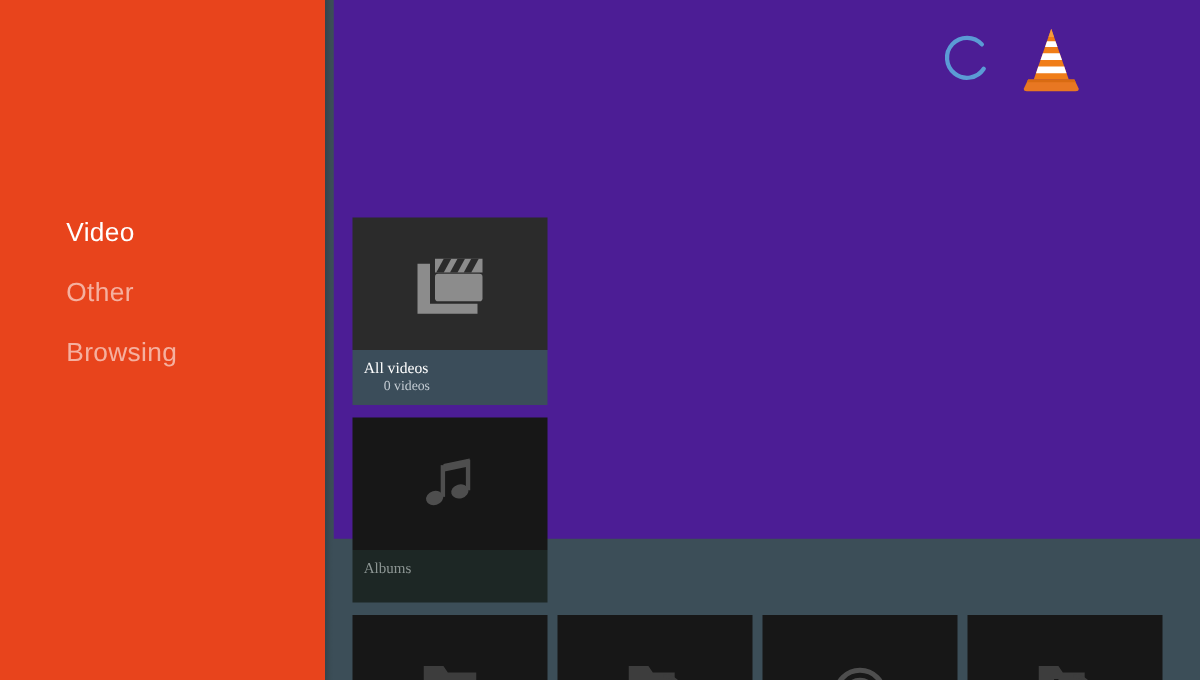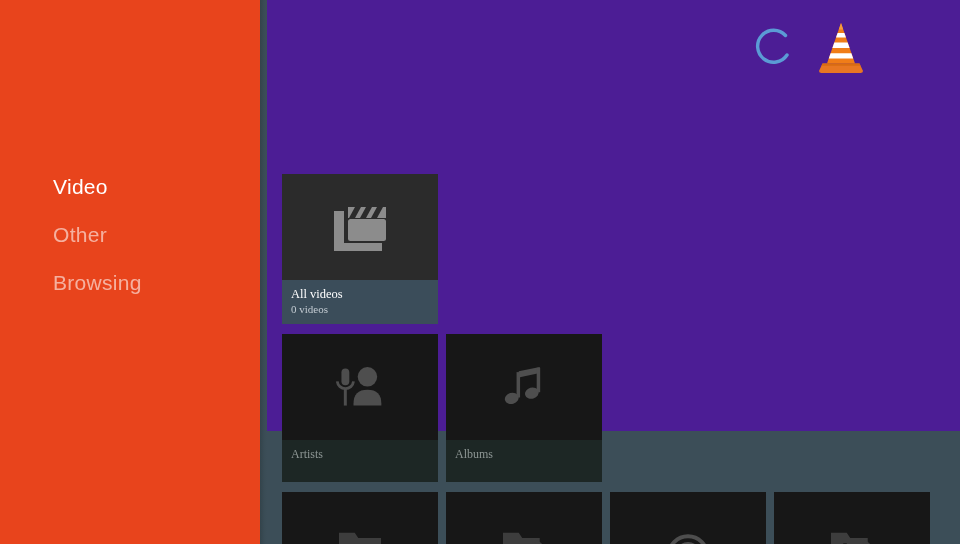--- a/index.html
+++ b/index.html
@@ -89,21 +89,21 @@
   .card .subtitle {
     font-size:11px;
     color:#8d9694;
     line-height:14px;
     margin-top:1px;
   }
   
   .card.selected .thumb { background:#2b2b2b; }
   .card.selected .meta  { background:#3b4d5a; }
   .card.selected .title { color:#ffffff; font-size:12.5px; }
-  .card.selected .subtitle { color:#c3cbd2; }
+  .card.selected .subtitle { color:#c3cbd2;margin-left:16px; }
 
   .icon-svg { display:block; }
 </style>
 </head>
 <body>
 
 <div id="screen">
 
   <div id="sidebar">
     <div id="sidebar-list">
@@ -174,39 +174,20 @@
         <div class="meta">
           <div class="title">All videos</div>
           <div class="subtitle">0 videos</div>
         </div>
       </div>
 
     </div>
 
     <div class="row">
 
-      <div class="card">
-        <div class="thumb">
-          <svg class="icon-svg" viewBox="0 0 64 56" width="60" height="52">
-
-            <circle cx="40" cy="17" r="10.5" fill="#4e4e4e"></circle>
-
-            <path d="M25 46 Q25 31 40 31 Q55 31 55 46 L55 48 L25 48 Z" fill="#4e4e4e"></path>
-
-            <rect x="12" y="8" width="8.5" height="18" rx="4.25" fill="#4e4e4e"></rect>
-
-            <path d="M7.5 22 A8.8 8.8 0 0 0 25 22" fill="none" stroke="#4e4e4e" stroke-width="3"></path>
-
-            <rect x="14.6" y="29" width="3.2" height="19" fill="#4e4e4e"></rect>
-          </svg>
-        </div>
-        <div class="meta">
-          <div class="title">Artists</div>
-        </div>
-      </div>
 
 
 
       <div class="card">
         <div class="thumb">
           <svg class="icon-svg" viewBox="0 0 64 56" width="56" height="50">
             <path d="M26 10 L50 5 L50 12 L26 17 Z" fill="#4e4e4e"></path>
             <rect x="23.5" y="11" width="4" height="29" fill="#4e4e4e"></rect>
             <rect x="46.5" y="6" width="4" height="28" fill="#4e4e4e"></rect>
             <ellipse cx="18" cy="41" rx="8" ry="6.4" transform="rotate(-16 18 41)" fill="#4e4e4e"></ellipse>

